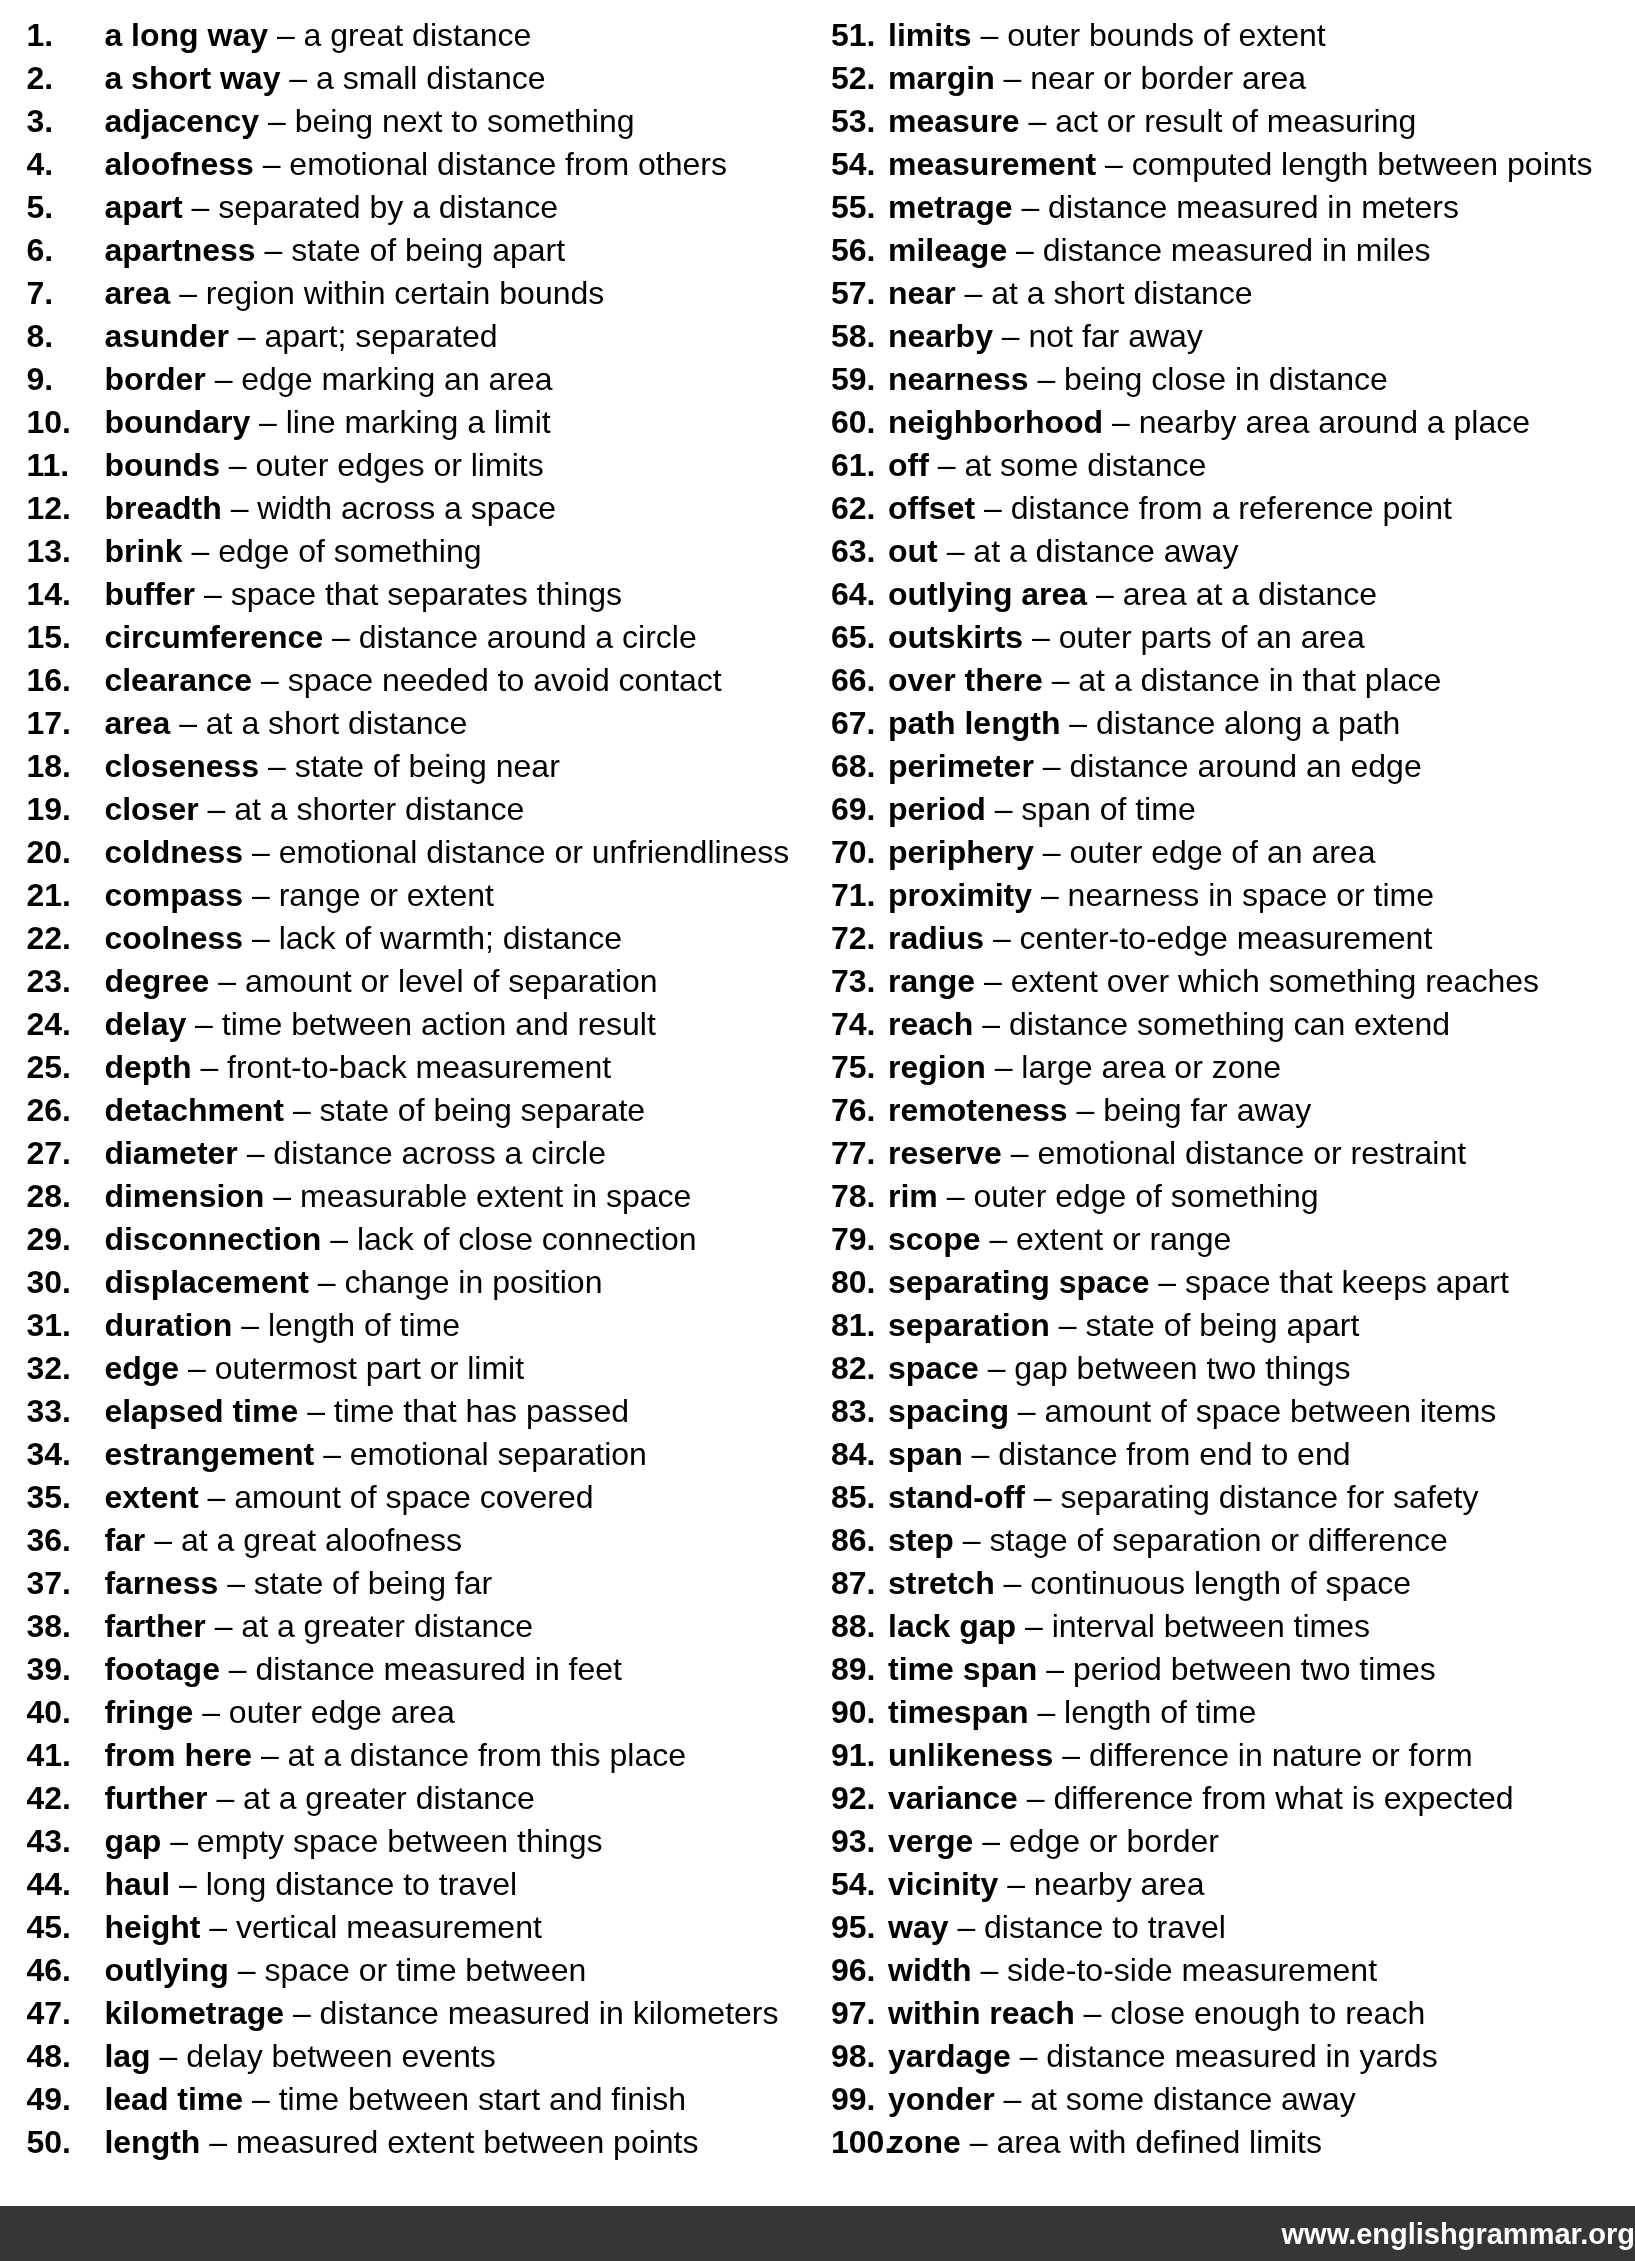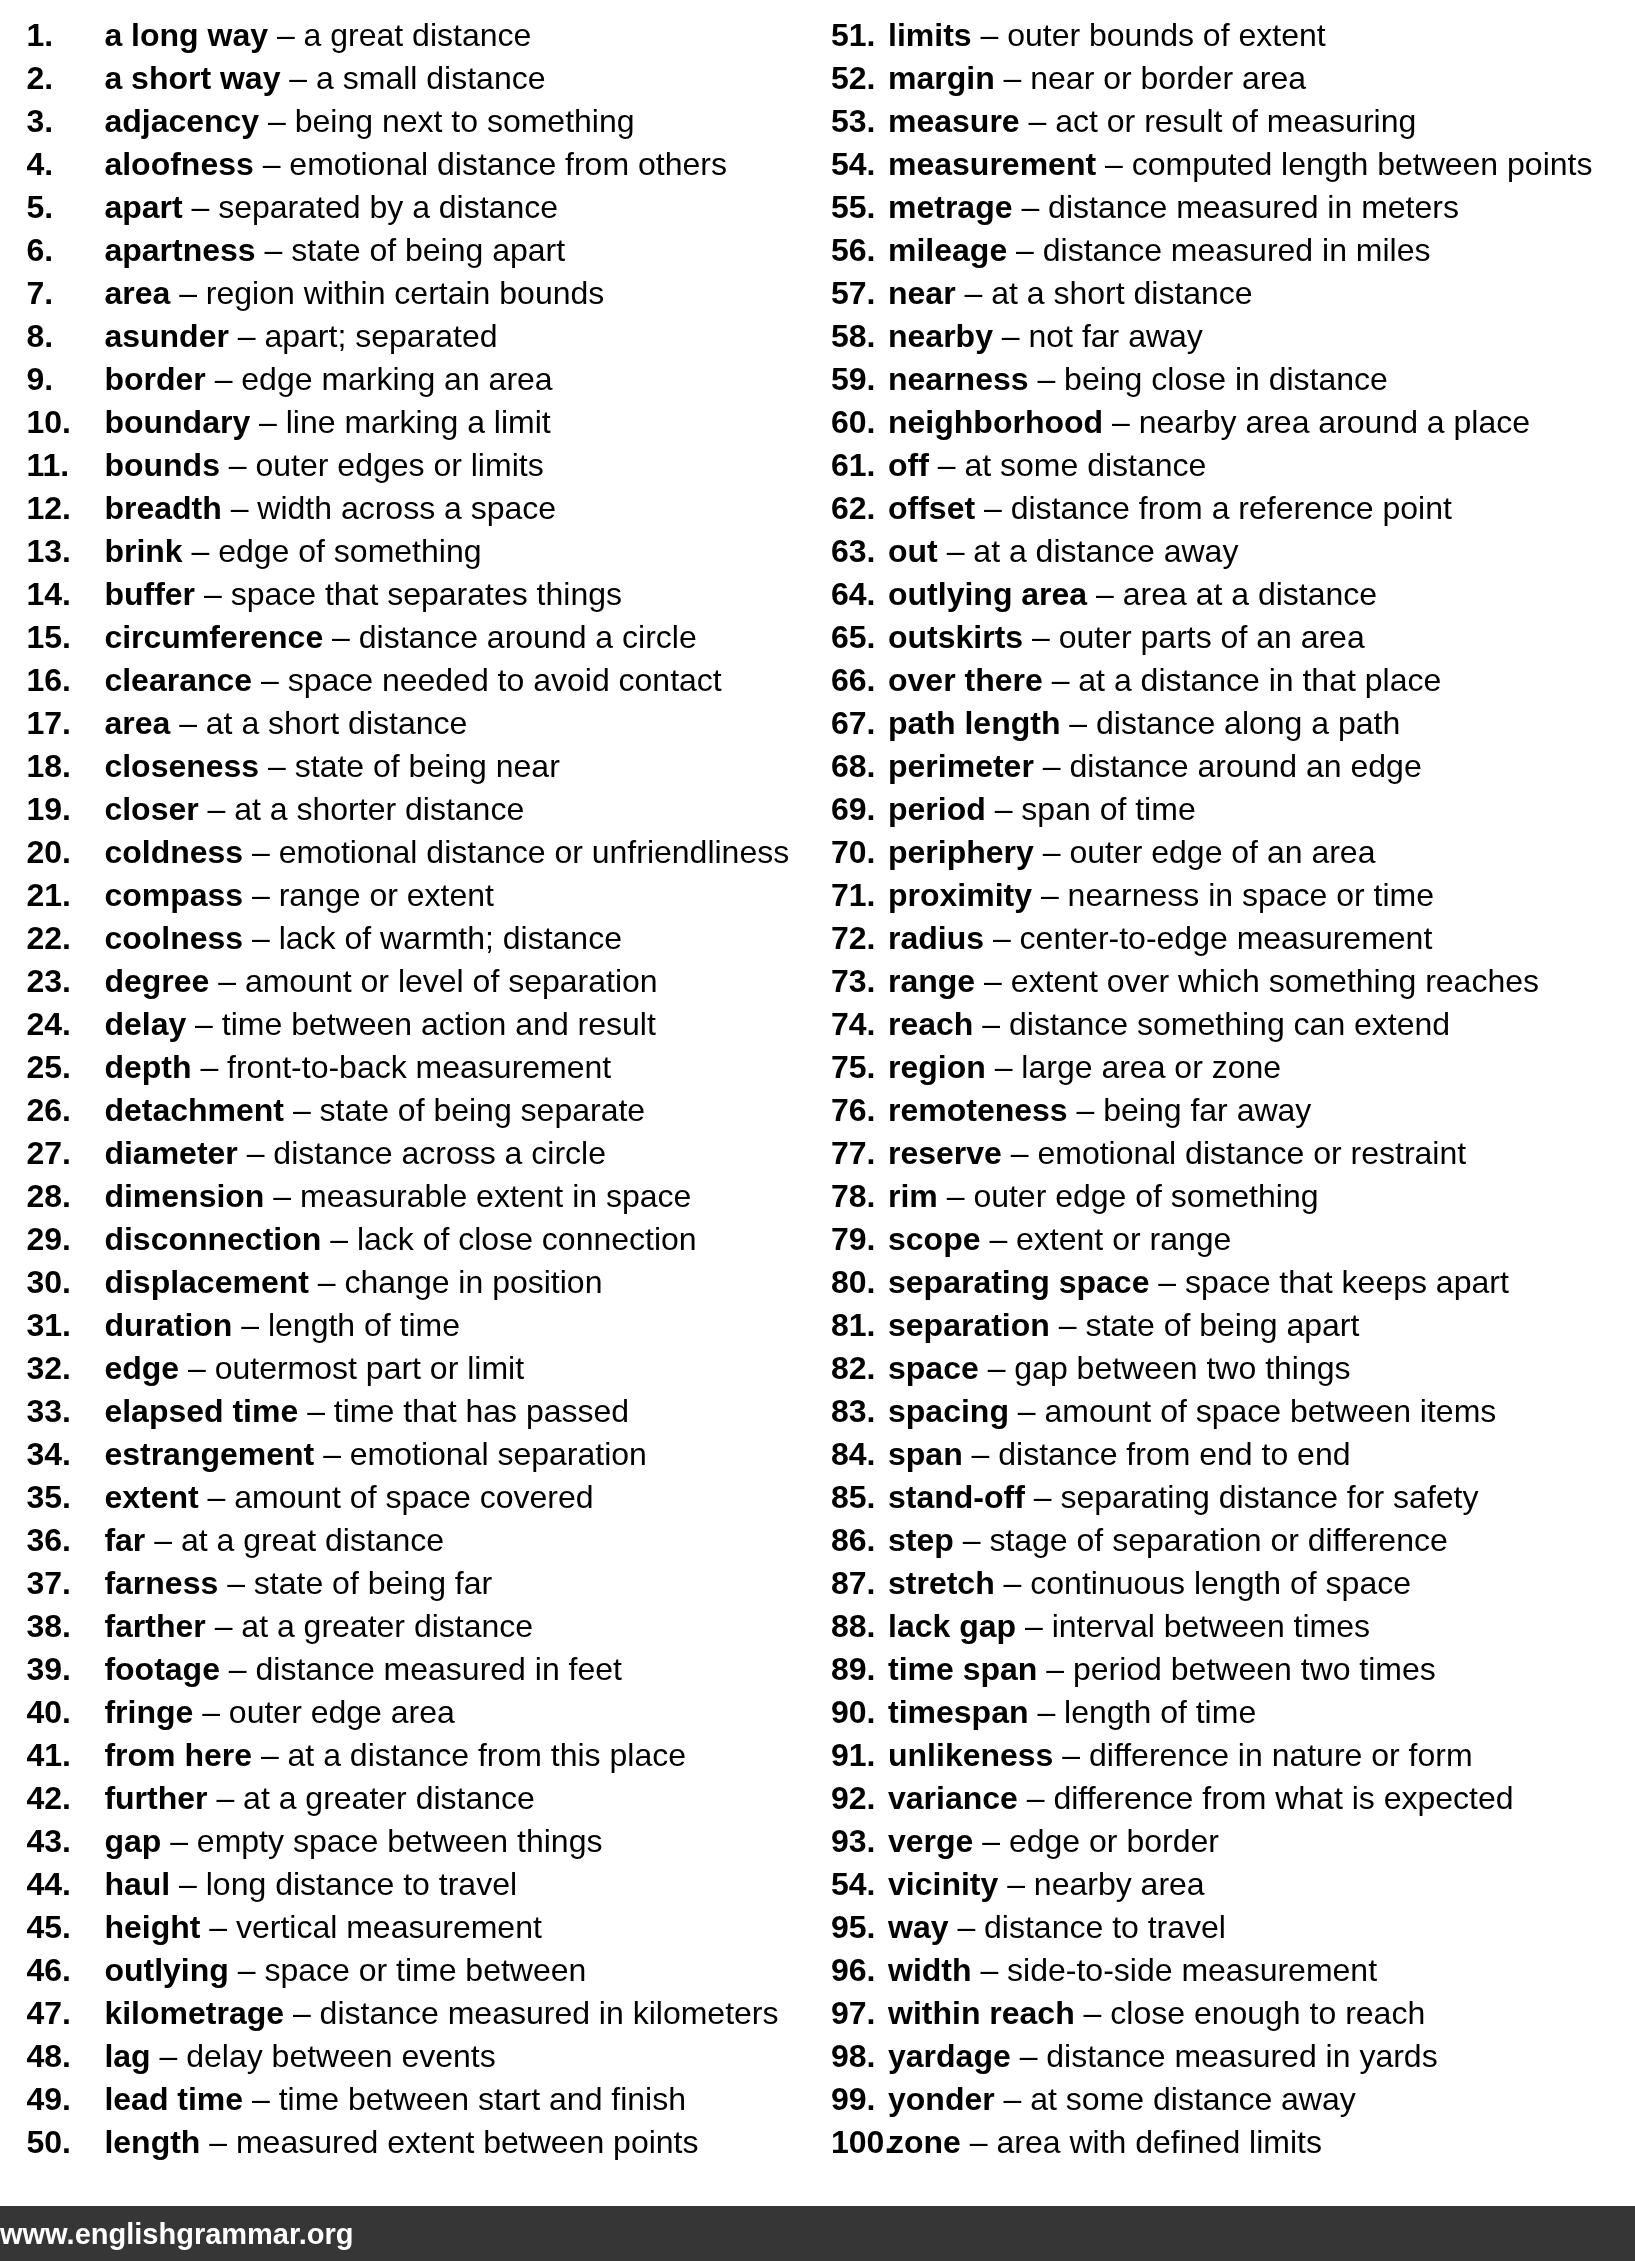--- a/index.html
+++ b/index.html
@@ -43,21 +43,21 @@
     .term { font-weight: bold; }
     .footer {
       position: absolute;
       left: 0;
       top: 2206px;
       width: 1635px;
       height: 56px;
       background: #363636;
       display: flex;
       align-items: center;
-      justify-content: flex-start;
+      justify-content: flex-end;
     }
     .footer-text {
       color: #ffffff;
       font-weight: bold;
       font-size: 29px;
       letter-spacing: 0px;
     }
   </style>
 </head>
 <body>
@@ -198,21 +198,21 @@
     <div class="entry">
       <span class="num">34.</span>
       <span class="body-text"><span class="term">estrangement</span><span class="sep"> – </span><span class="def">emotional separation</span></span>
     </div>
     <div class="entry">
       <span class="num">35.</span>
       <span class="body-text"><span class="term">extent</span><span class="sep"> – </span><span class="def">amount of space covered</span></span>
     </div>
     <div class="entry">
       <span class="num">36.</span>
-      <span class="body-text"><span class="term">far</span><span class="sep"> – </span><span class="def">at a great distance</span></span>
+      <span class="body-text"><span class="term">far</span><span class="sep"> – </span><span class="def">at a great aloofness</span></span>
     </div>
     <div class="entry">
       <span class="num">37.</span>
       <span class="body-text"><span class="term">farness</span><span class="sep"> – </span><span class="def">state of being far</span></span>
     </div>
     <div class="entry">
       <span class="num">38.</span>
       <span class="body-text"><span class="term">farther</span><span class="sep"> – </span><span class="def">at a greater distance</span></span>
     </div>
     <div class="entry">

